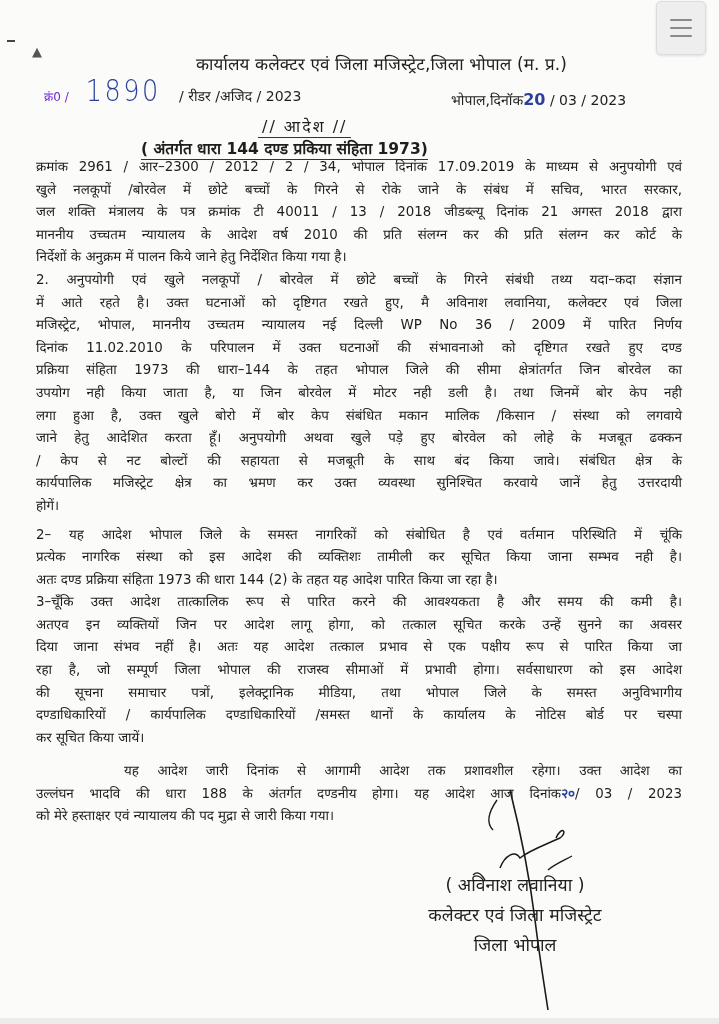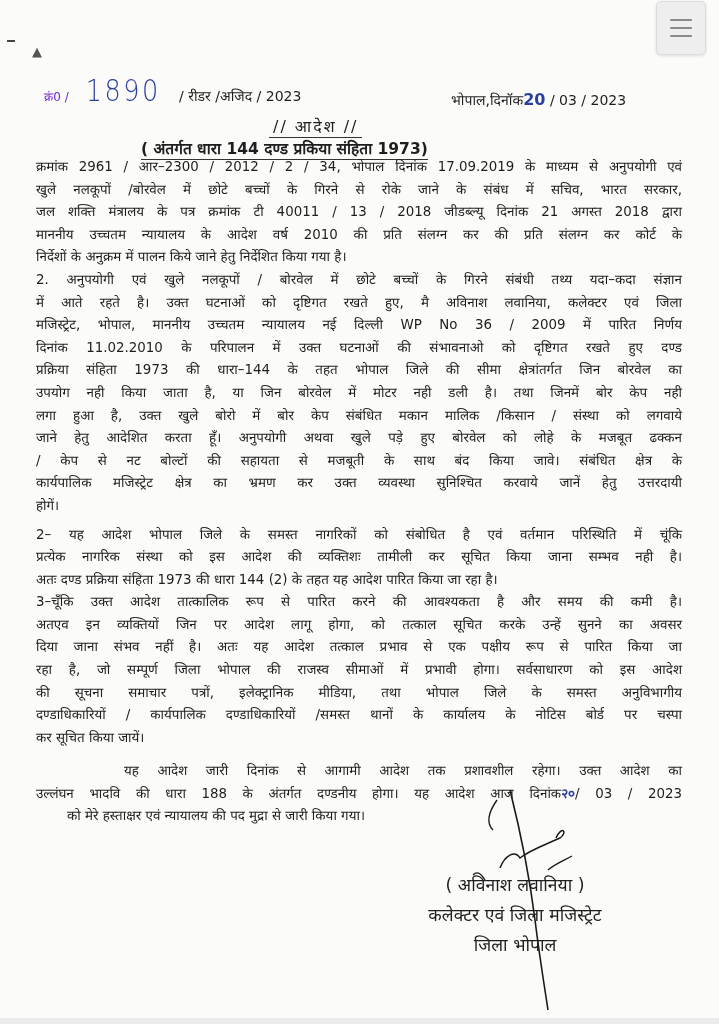--- a/index.html
+++ b/index.html
@@ -82,21 +82,21 @@
     }
     .date-line {
       position: absolute;
       left: 451px; top: 90px;
       font-size: 14px;
       white-space: nowrap;
     }
     .date-line .day { font-size: 16px; font-weight: 600; margin-top: 28px; }
     .order-title {
       position: absolute;
-      left: 269px; top: 115px;
+      left: 258px; top: 115px;
       font-size: 16px;
       white-space: nowrap;
       border-bottom: 1px solid #333;
       padding: 0 4px;
       letter-spacing: 2px;
     }
     .section-title {
       position: absolute;
       left: 141px; top: 137px;
       font-size: 15.5px;
@@ -120,21 +120,21 @@
     .body .indent { text-indent: 88px; }
     .gap-sm { height: 6px; }
     .closing {
       position: absolute;
       left: 36px; top: 760px;
       width: 646px;
       font-size: 13.4px;
       line-height: 22.5px;
     }
     .closing p { margin: 0; text-align: justify; text-align-last: justify; }
-    .closing p.last { text-align-last: left; margin-left: 31px; }
+    .closing p.last { text-align-last: left; }
     .closing .indent { text-indent: 88px; }
     .hand-date { color: #2b3f9e; font-weight: 600; }
     .signature-svg {
       position: absolute;
       left: 0; top: 0;
       width: 719px; height: 1024px;
       pointer-events: none;
     }
     .sign-block {
       position: absolute;
@@ -153,20 +153,21 @@
 
   <div class="menu-btn">
     <span class="bar"></span>
     <span class="bar"></span>
     <span class="bar"></span>
   </div>
 
   <div class="mark-dash"></div>
   <div class="mark-glyph">▲</div>
 
+  <div class="header-office">कार्यालय कलेक्टर एवं जिला मजिस्ट्रेट,जिला भोपाल (म. प्र.)</div>
 
   <div class="ref-line">
     <span class="prefix">क्रं0 /</span>
     <span class="number hand">1890</span>
     <span>/ रीडर /अजिद / 2023</span>
   </div>
 
   <div class="date-line">
     <span>भोपाल,दिनॉक</span><span class="day hand">20</span>
     <span>/ 03 / 2023</span>

